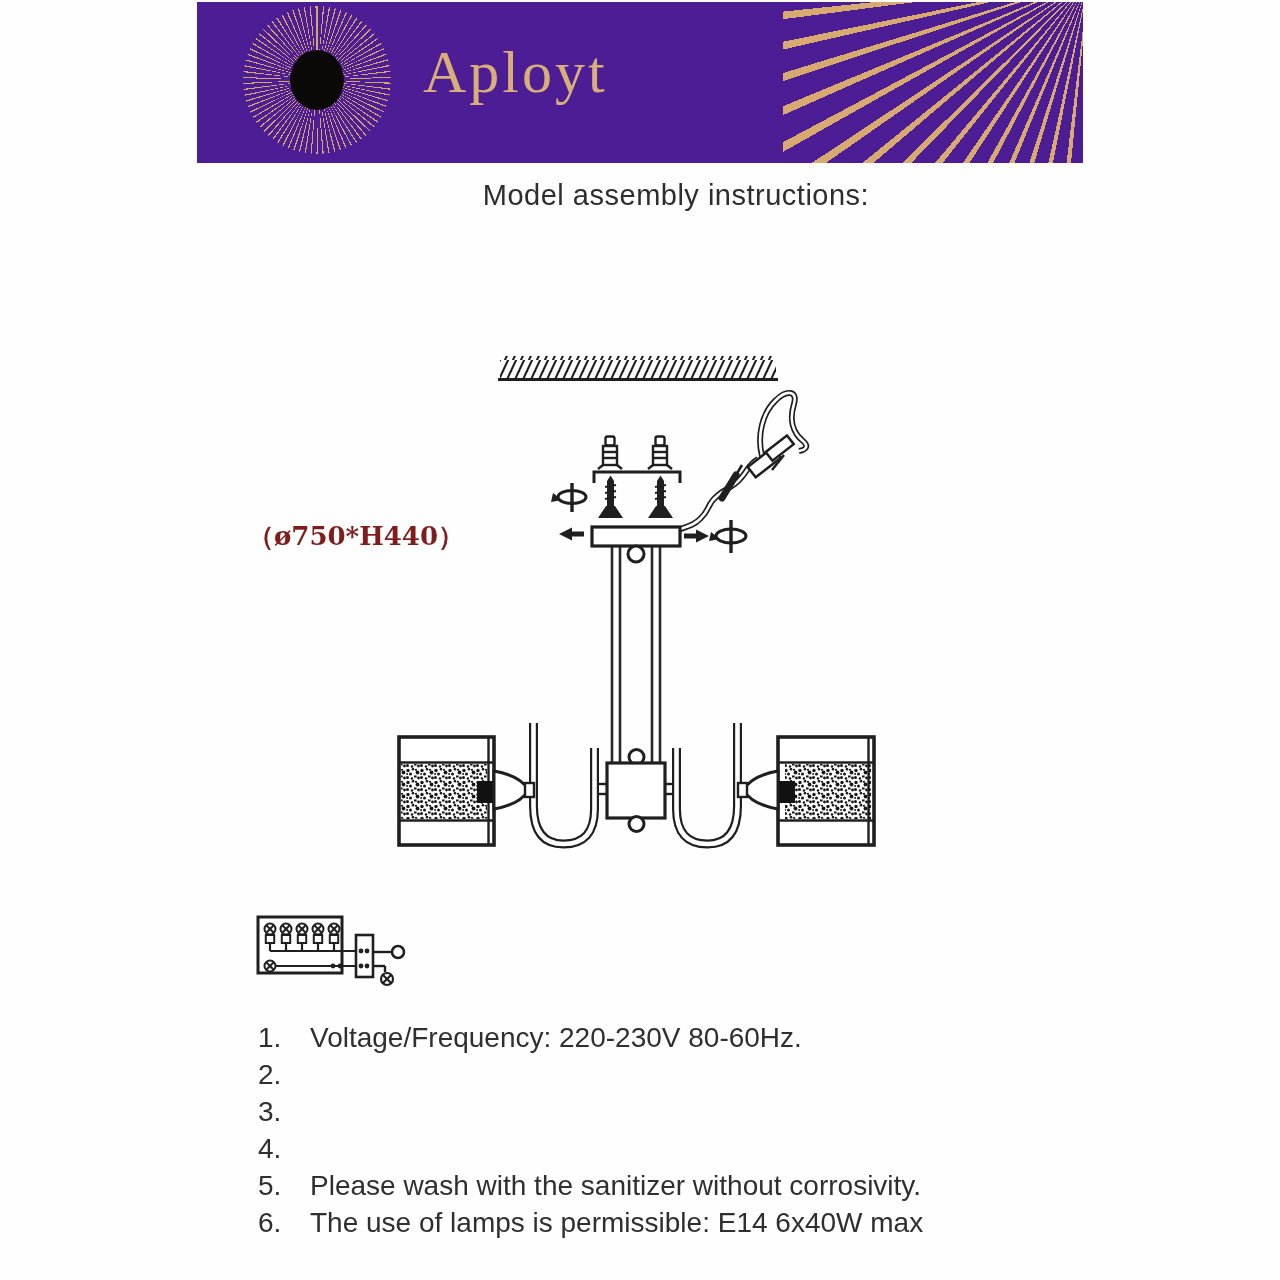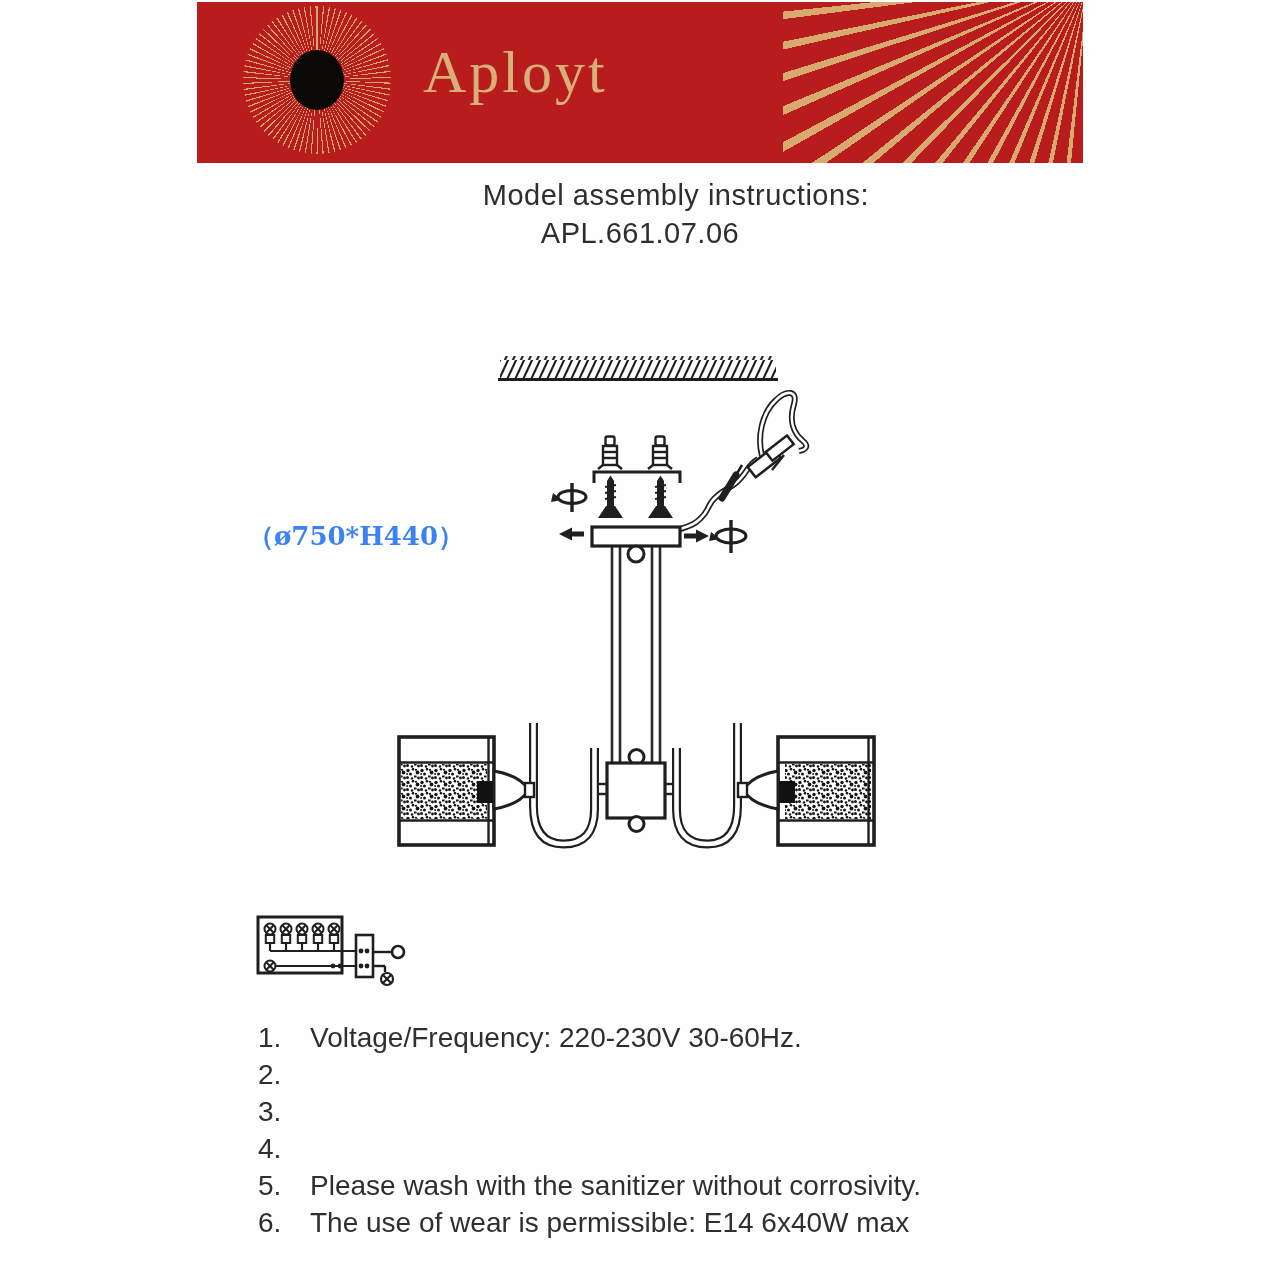--- a/index.html
+++ b/index.html
@@ -3,21 +3,21 @@
 <meta charset="utf-8">
 <style>
   html,body{margin:0;padding:0;background:#e9e9e9;}
   .page{
     position:relative;width:1280px;height:1280px;background:#fefefe;
     font-family:"Liberation Sans", sans-serif;overflow:hidden;
   }
   
   .banner{
     position:absolute;left:197px;top:2px;width:886px;height:161px;
-    background:#b91c1c;overflow:hidden;
+    background:#4c1d95;overflow:hidden;
   }
   .sunburst{
     position:absolute;left:46px;top:4px;width:148px;height:148px;border-radius:50%;
     background:repeating-conic-gradient(#d3a66e 0deg 1deg, rgba(0,0,0,0) 1deg 4.6deg);
   }
   .sunburst::after{
     content:"";position:absolute;left:50%;top:50%;width:54px;height:60px;
     transform:translate(-50%,-50%);background:#0b0908;border-radius:50%;
   }
   .brand{
@@ -35,41 +35,40 @@
     position:absolute;left:0;width:1280px;text-align:center;
     color:#2e2e2e;font-size:29px;letter-spacing:0.5px;
   }
   .title-1{top:179px;margin-left:36px;}
   .title-2{top:217px;}
   
   .drawing{position:absolute;left:0;top:0;width:1280px;height:1280px;}
   .dim-label{
     position:absolute;left:248px;top:519px;
     font-family:"DejaVu Serif", serif;font-weight:bold;
-    font-size:26px;color:#3b82f6;letter-spacing:0px;white-space:nowrap;
+    font-size:26px;color:#7f1d1d;letter-spacing:0px;white-space:nowrap;
   }
   
   .instructions{position:absolute;left:258px;top:1022px;width:830px;}
   .instr-row{display:flex;align-items:flex-start;height:37px;color:#2f2f2f;font-size:28px;}
   .instr-num{flex:0 0 52px;}
   .instr-text{flex:1;white-space:nowrap;}
 </style>
 </head>
 <body>
 
 <div class="page">
 
   <div class="banner">
     <div class="sunburst"></div>
     <div class="brand">Aployt</div>
     <div class="corner-rays"></div>
   </div>
 
   <div class="title-line title-1">Model assembly instructions:</div>
-  <div class="title-line title-2">APL.661.07.06</div>
 
   <div class="dim-label">（ø750*H440）</div>
 
   <svg class="drawing" viewBox="0 0 1280 1280">
     <defs>
       <pattern id="hatch" patternUnits="userSpaceOnUse" width="8" height="24">
         <g stroke="#1f1f1f" stroke-width="2.1">
           <line x1="-8" y1="26" x2="5" y2="-2"></line>
           <line x1="0" y1="26" x2="13" y2="-2"></line>
           <line x1="8" y1="26" x2="21" y2="-2"></line>
@@ -283,34 +282,34 @@
         <circle cx="387" cy="979" r="6" fill="#ffffff"></circle>
         <line x1="383" y1="975" x2="391" y2="983"></line>
           <line x1="391" y1="975" x2="383" y2="983"></line>
       </g>
     </g>
   </svg>
 
   <div class="instructions">
     <div class="instr-row">
       <span class="instr-num">1.</span>
-      <span class="instr-text">Voltage/Frequency: 220-230V 30-60Hz.</span>
+      <span class="instr-text">Voltage/Frequency: 220-230V 80-60Hz.</span>
     </div>
     <div class="instr-row">
       <span class="instr-num">2.</span>
     </div>
     <div class="instr-row">
       <span class="instr-num">3.</span>
     </div>
     <div class="instr-row">
       <span class="instr-num">4.</span>
     </div>
     <div class="instr-row">
       <span class="instr-num">5.</span>
       <span class="instr-text">Please wash with the sanitizer without corrosivity.</span>
     </div>
     <div class="instr-row">
       <span class="instr-num">6.</span>
-      <span class="instr-text">The use of wear is permissible: E14 6x40W max</span>
+      <span class="instr-text">The use of lamps is permissible: E14 6x40W max</span>
     </div>
   </div>
 
 </div>
 
 </body></html>

